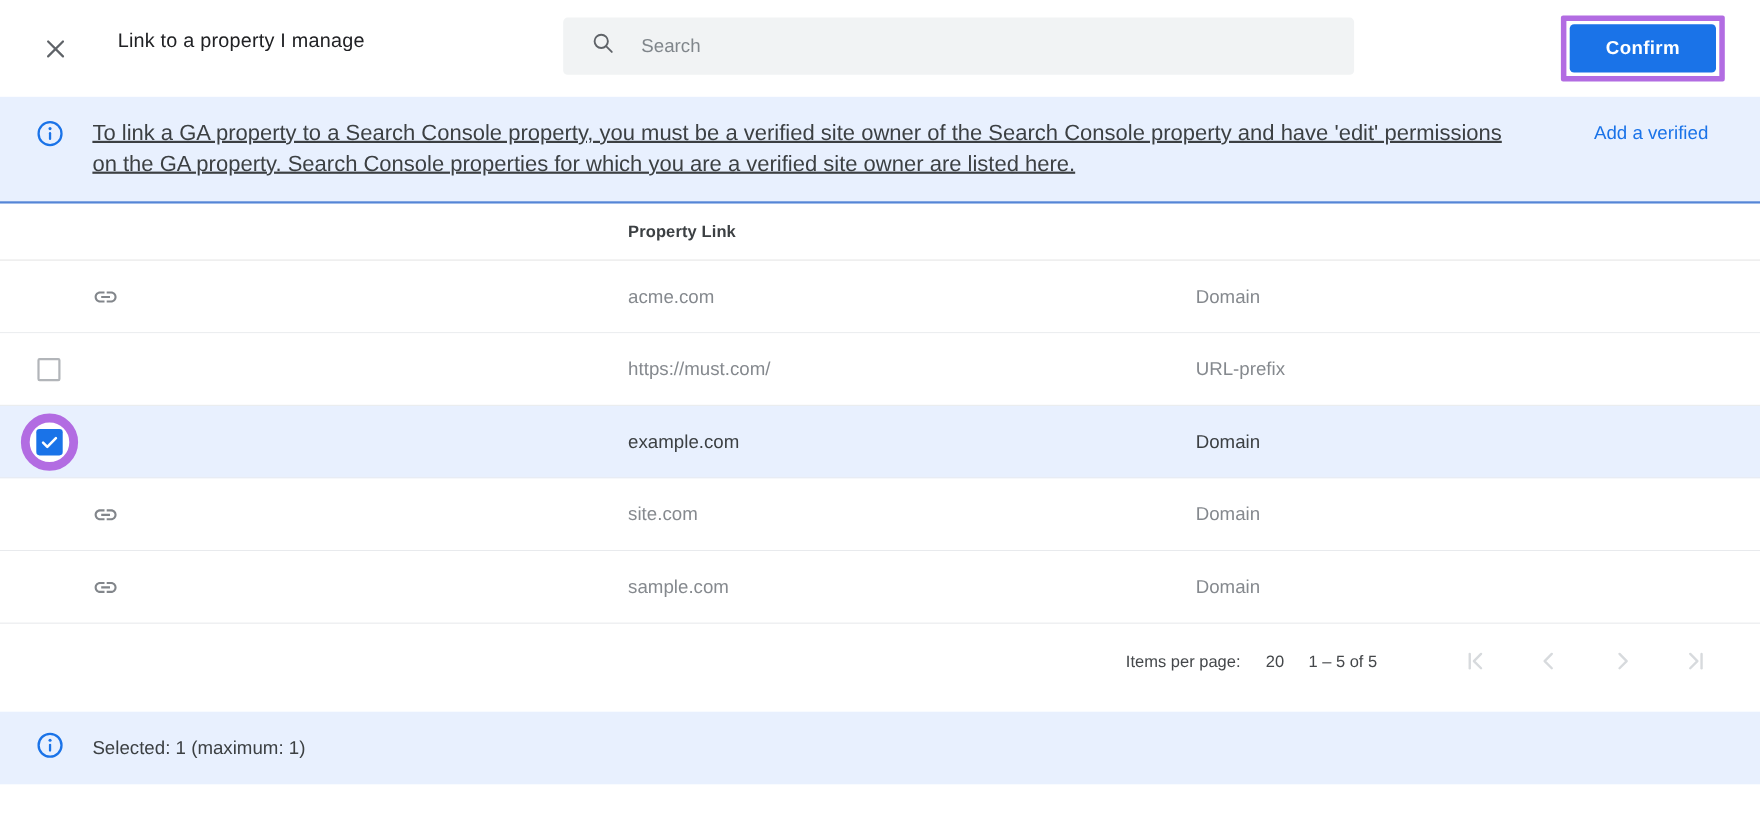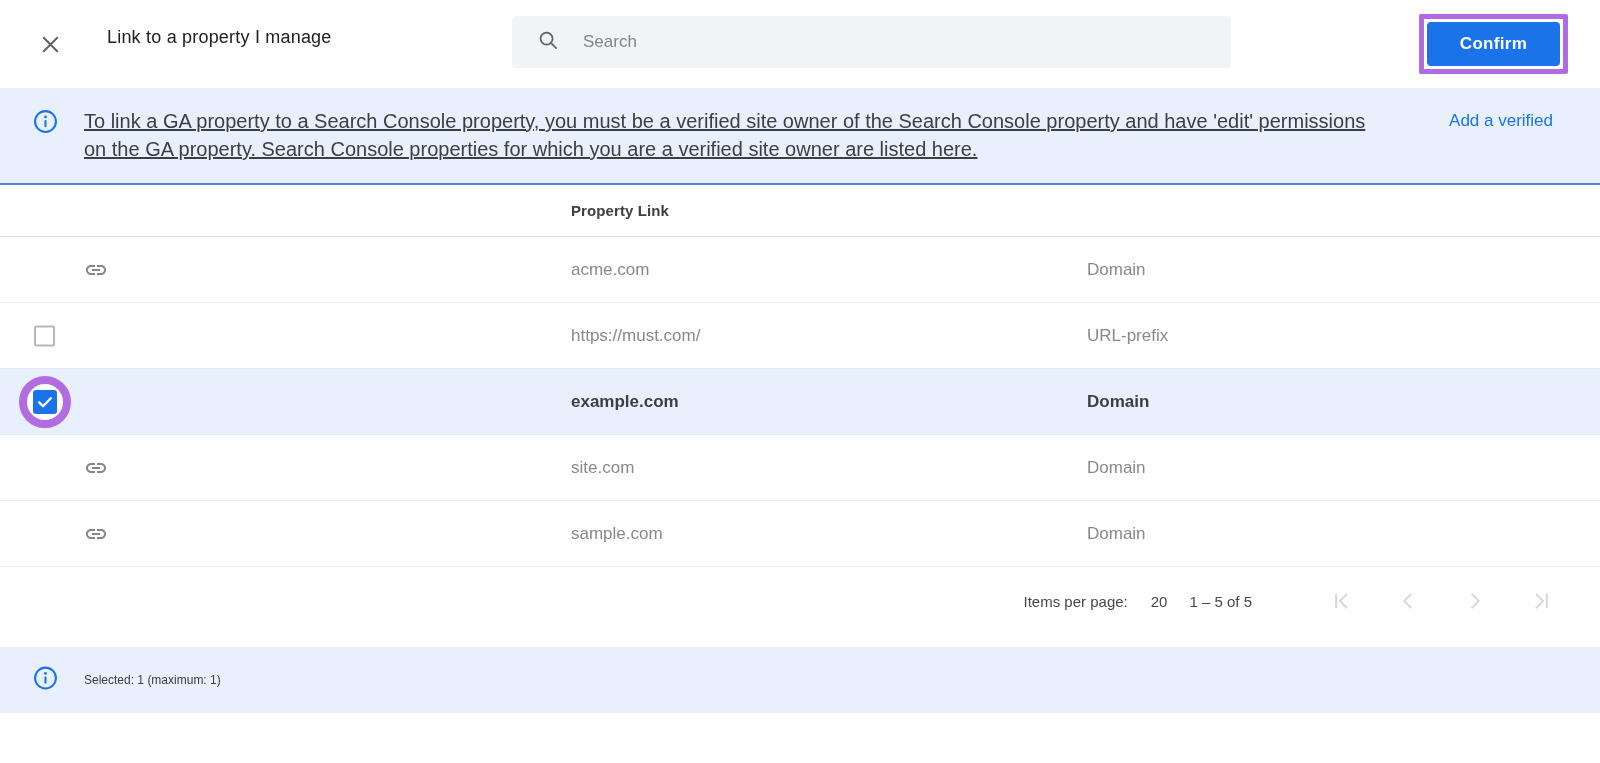--- a/index.html
+++ b/index.html
@@ -74,21 +74,21 @@
 
   .trow { position: relative; height: 66px; border-bottom: 1px solid #e8eaed; background: #fff; }
   .trow.selected { background: #e8f0fe; }
   .cell {
     position: absolute; top: 0; height: 100%;
     display: flex; align-items: center;
     font-size: 17px; color: #85898e; white-space: nowrap;
   }
   .cell.c-name { left: 571px; }
   .cell.c-type { left: 1087px; }
-  .trow.selected .cell { color: #3c4043; font-weight: bold; }
+  .trow.selected .cell { color: #3c4043; }
 
   .lead-link {
     position: absolute; left: 84px; top: 50%; transform: translateY(-50%);
     width: 24px; height: 24px;
   }
   .checkbox {
     position: absolute; left: 34px; top: 50%; transform: translateY(-50%);
     width: 21px; height: 21px; background: #fff;
     border: 2px solid #b2b5b9; border-radius: 2px; cursor: pointer;
   }
@@ -115,21 +115,21 @@
     display: flex; align-items: center; justify-content: center; cursor: default;
   }
   .pager .nav-btn.first { margin-left: 76px; }
 
   
   .gap { height: 12px; background: #fff; }
   .footer-banner { position: relative; height: 66px; background: #e8f0fe; }
   .footer-banner .info-ic { position: absolute; left: 33px; top: 50%; transform: translateY(-50%); }
   .footer-text {
     position: absolute; left: 84px; top: 0; height: 100%;
-    display: flex; align-items: center; font-size: 12px; color: #3c4043;
+    display: flex; align-items: center; font-size: 17px; color: #3c4043;
   }
 </style>
 </head>
 <body>
 
 <div>
 
   <header class="topbar">
     <div class="close-btn">
       <svg viewBox="0 0 24 24" width="27" height="27">

